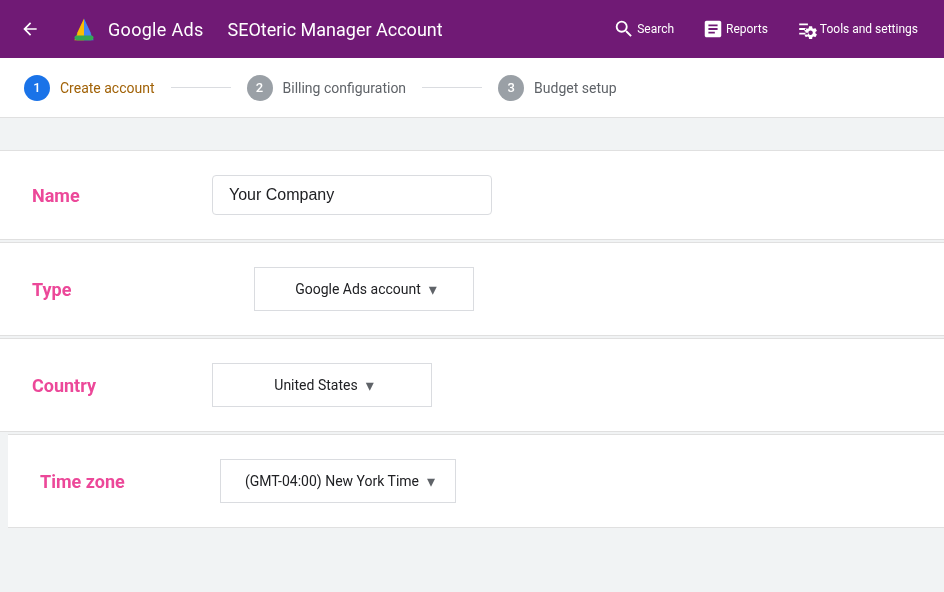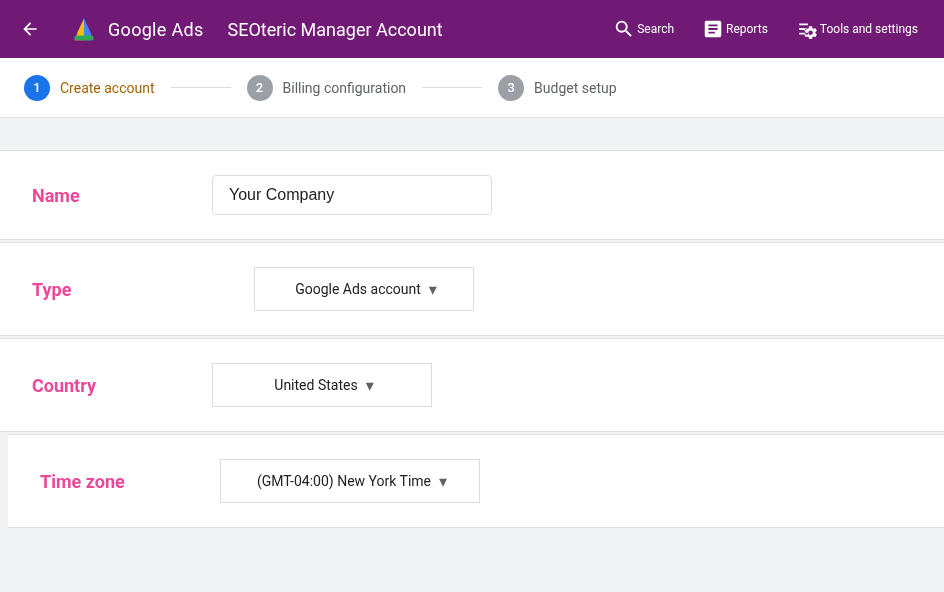--- a/index.html
+++ b/index.html
@@ -143,21 +143,21 @@
       border: 1px solid #dadce0;
       border-radius: 0;
       padding: 0 12px 0 16px;
       font-size: 14px;
       color: #202124;
       background: #fff;
       cursor: pointer;
       user-select: none;
     }
     .select-dropdown.wide {
-      width: 260px;
+      width: 236px;
     }
     .dropdown-arrow {
       color: #5f6368;
       font-size: 16px;
       margin-left: 8px;
     }
 
     .form-row {
       background: #fff;
       border-top: 1px solid #e0e0e0;

